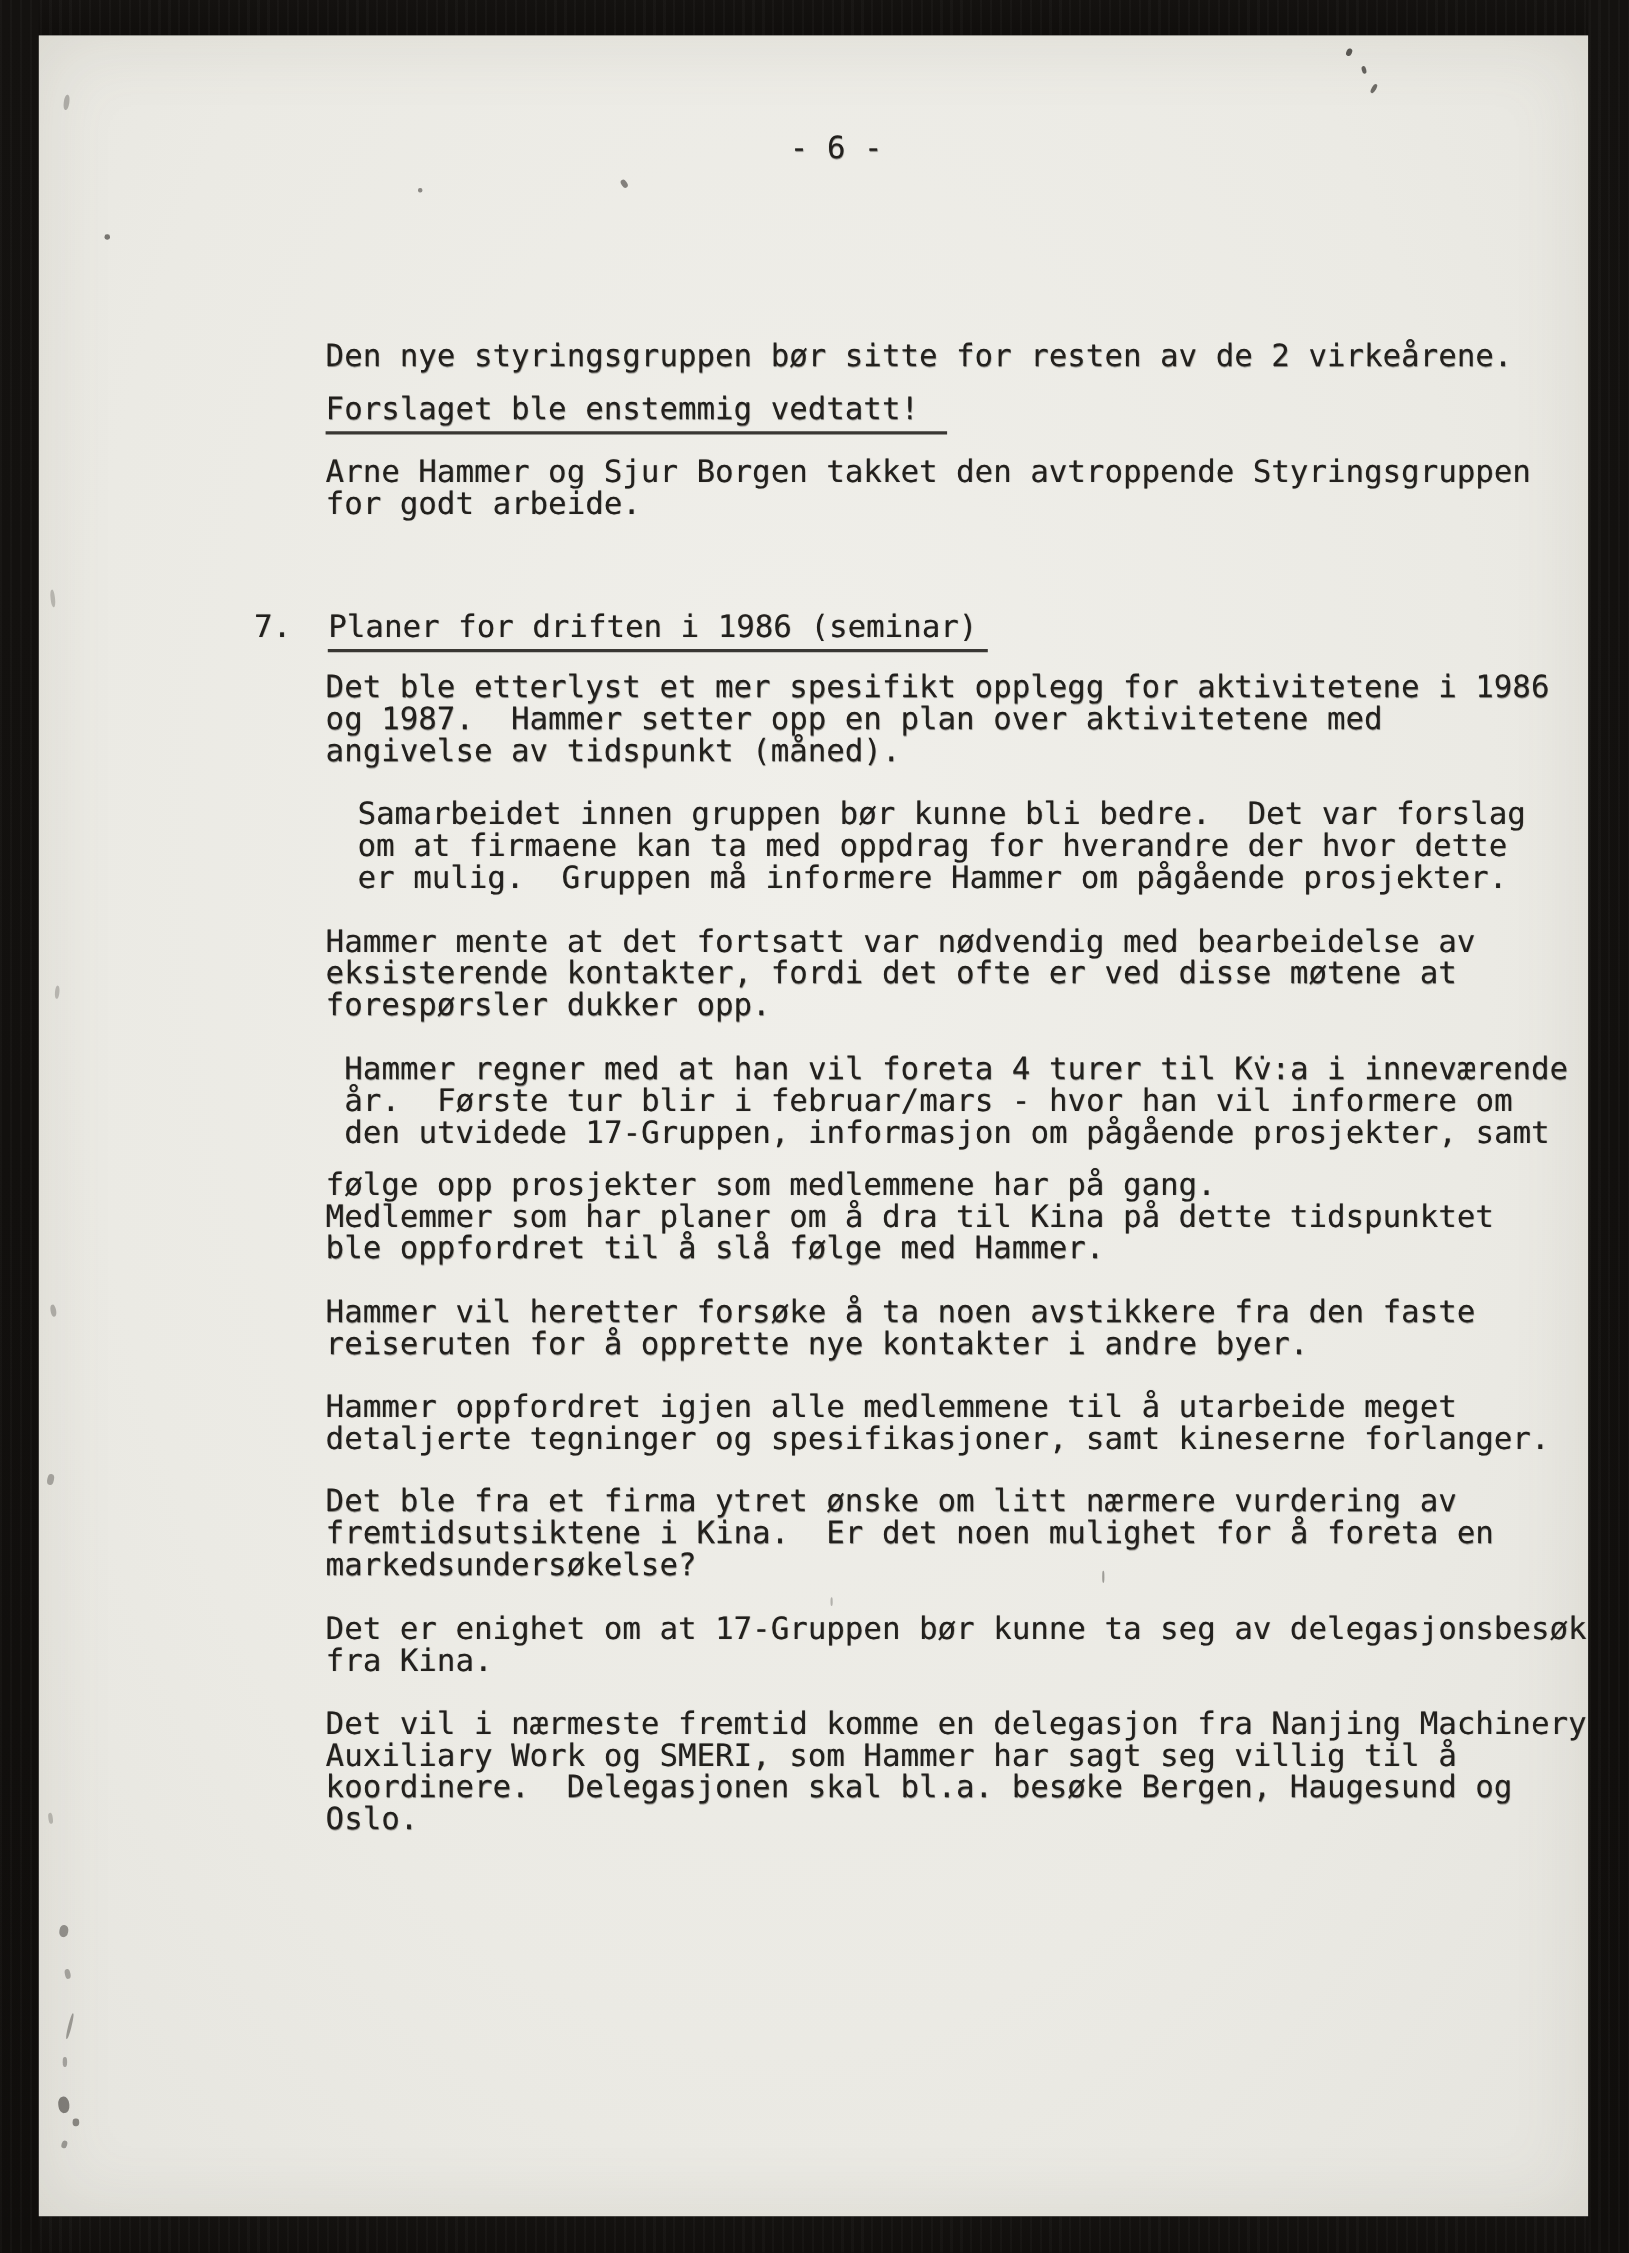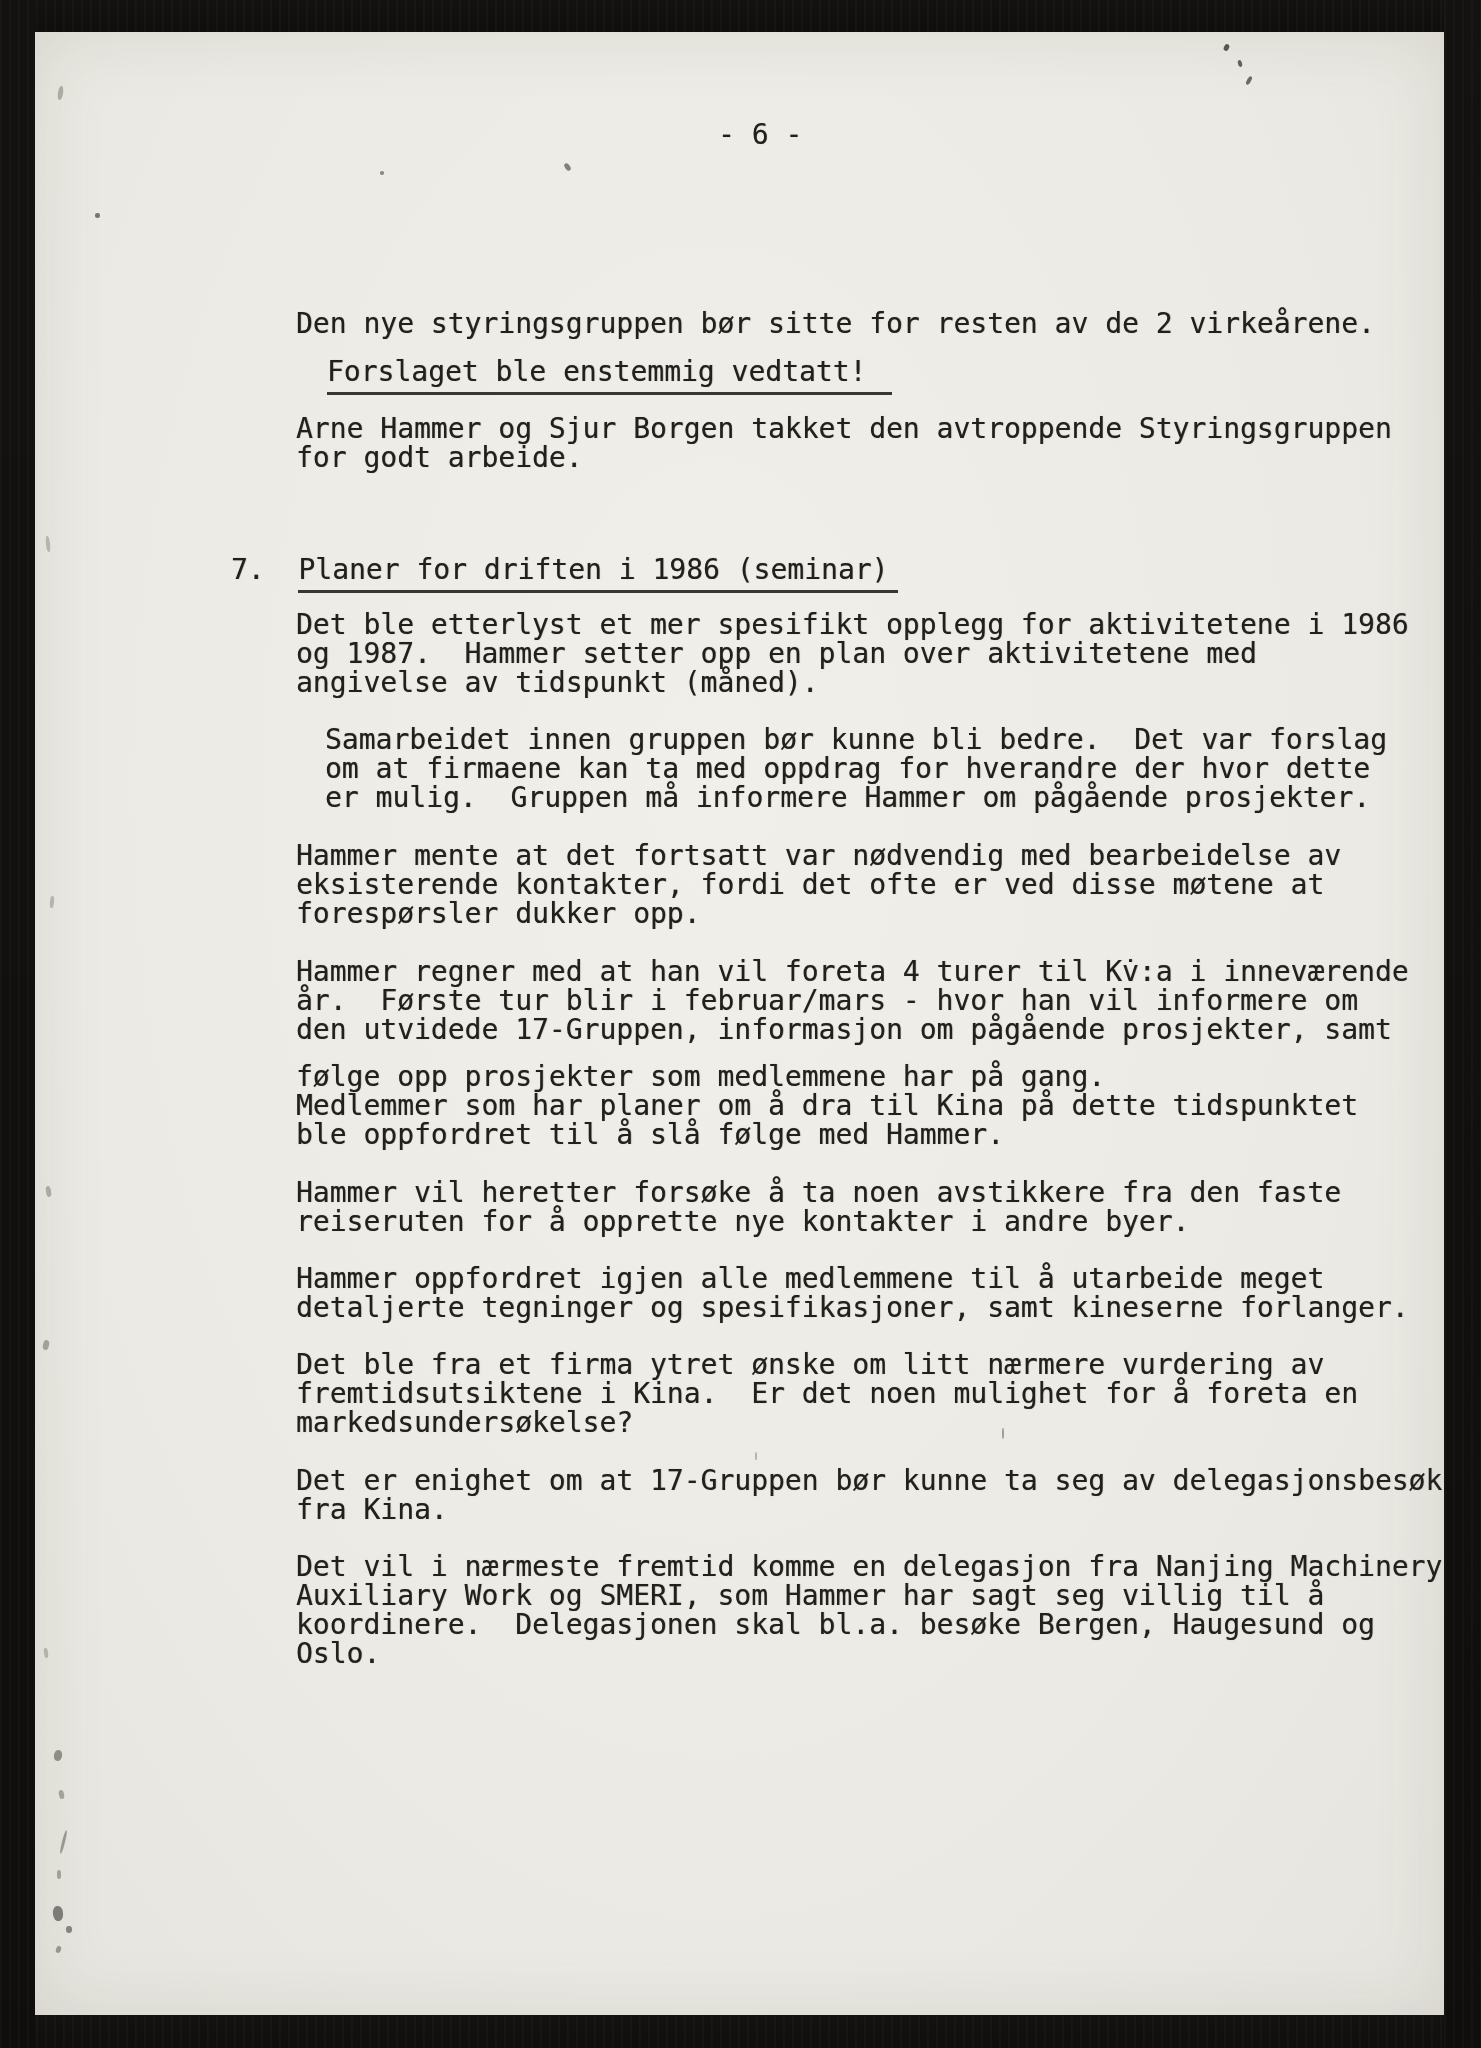--- a/index.html
+++ b/index.html
@@ -49,21 +49,21 @@
 </head>
 <body>
 
 <div class="stage">
   <div class="paper">
     <div class="pagenum">- 6 -</div>
     <div id="doc">
         <div class="block" style="top: 277px;">
           <div class="line">Den nye styringsgruppen bør sitte for resten av de 2 virkeårene.</div>
         </div>
-        <div class="block" style="top: 325px; margin-left: 31px;">
+        <div class="block" style="top: 325px;">
           <div class="line"><span class="u u-wide">Forslaget ble enstemmig vedtatt!</span></div>
         </div>
         <div class="block" style="top: 382px;">
           <div class="line">Arne Hammer og Sjur Borgen takket den avtroppende Styringsgruppen</div>
           <div class="line">for godt arbeide.</div>
         </div>
         <div class="block heading" style="top: 523px;">
           <div class="line"><span>7.</span>  <span class="u u-head">Planer for driften i 1986 (seminar)</span></div>
         </div>
         <div class="block" style="top: 578px;">
@@ -74,21 +74,21 @@
         <div class="block" style="top: 693px; margin-left: 29px;">
           <div class="line">Samarbeidet innen gruppen bør kunne bli bedre.  Det var forslag</div>
           <div class="line">om at firmaene kan ta med oppdrag for hverandre der hvor dette</div>
           <div class="line">er mulig.  Gruppen må informere Hammer om pågående prosjekter.</div>
         </div>
         <div class="block" style="top: 809px;">
           <div class="line">Hammer mente at det fortsatt var nødvendig med bearbeidelse av</div>
           <div class="line">eksisterende kontakter, fordi det ofte er ved disse møtene at</div>
           <div class="line">forespørsler dukker opp.</div>
         </div>
-        <div class="block" style="top: 925px;">
+        <div class="block" style="top: 925px; margin-left: 17px;">
           <div class="line">Hammer regner med at han vil foreta 4 turer til Kv̇:a i inneværende</div>
           <div class="line">år.  Første tur blir i februar/mars - hvor han vil informere om</div>
           <div class="line">den utvidede 17-Gruppen, informasjon om pågående prosjekter, samt</div>
         </div>
         <div class="block" style="top: 1030px;">
           <div class="line">følge opp prosjekter som medlemmene har på gang.</div>
           <div class="line">Medlemmer som har planer om å dra til Kina på dette tidspunktet</div>
           <div class="line">ble oppfordret til å slå følge med Hammer.</div>
         </div>
         <div class="block" style="top: 1146px;">

